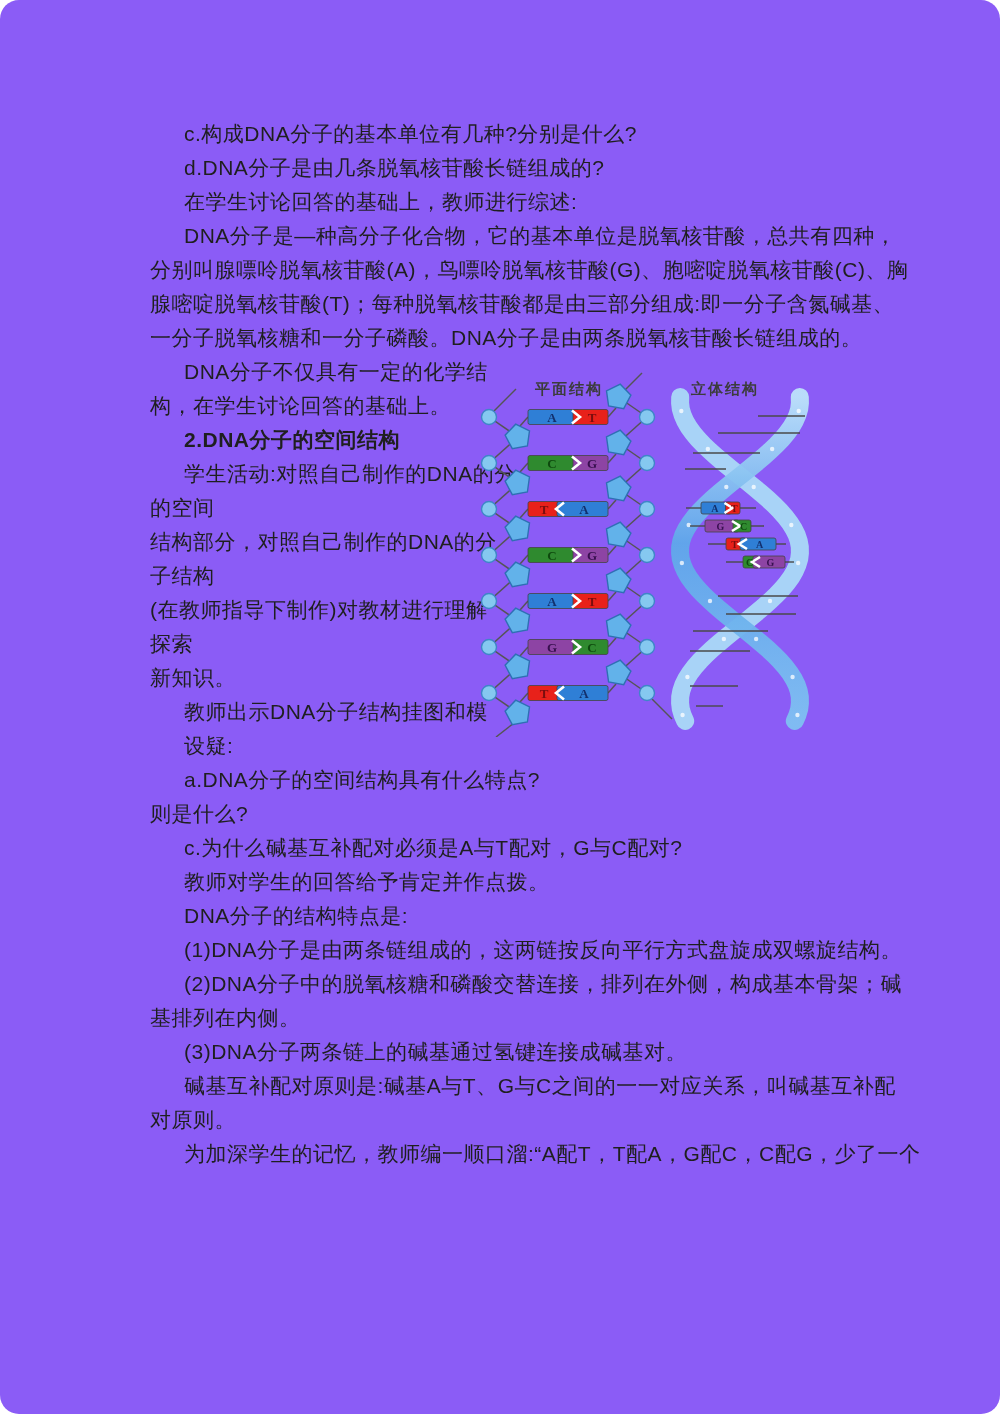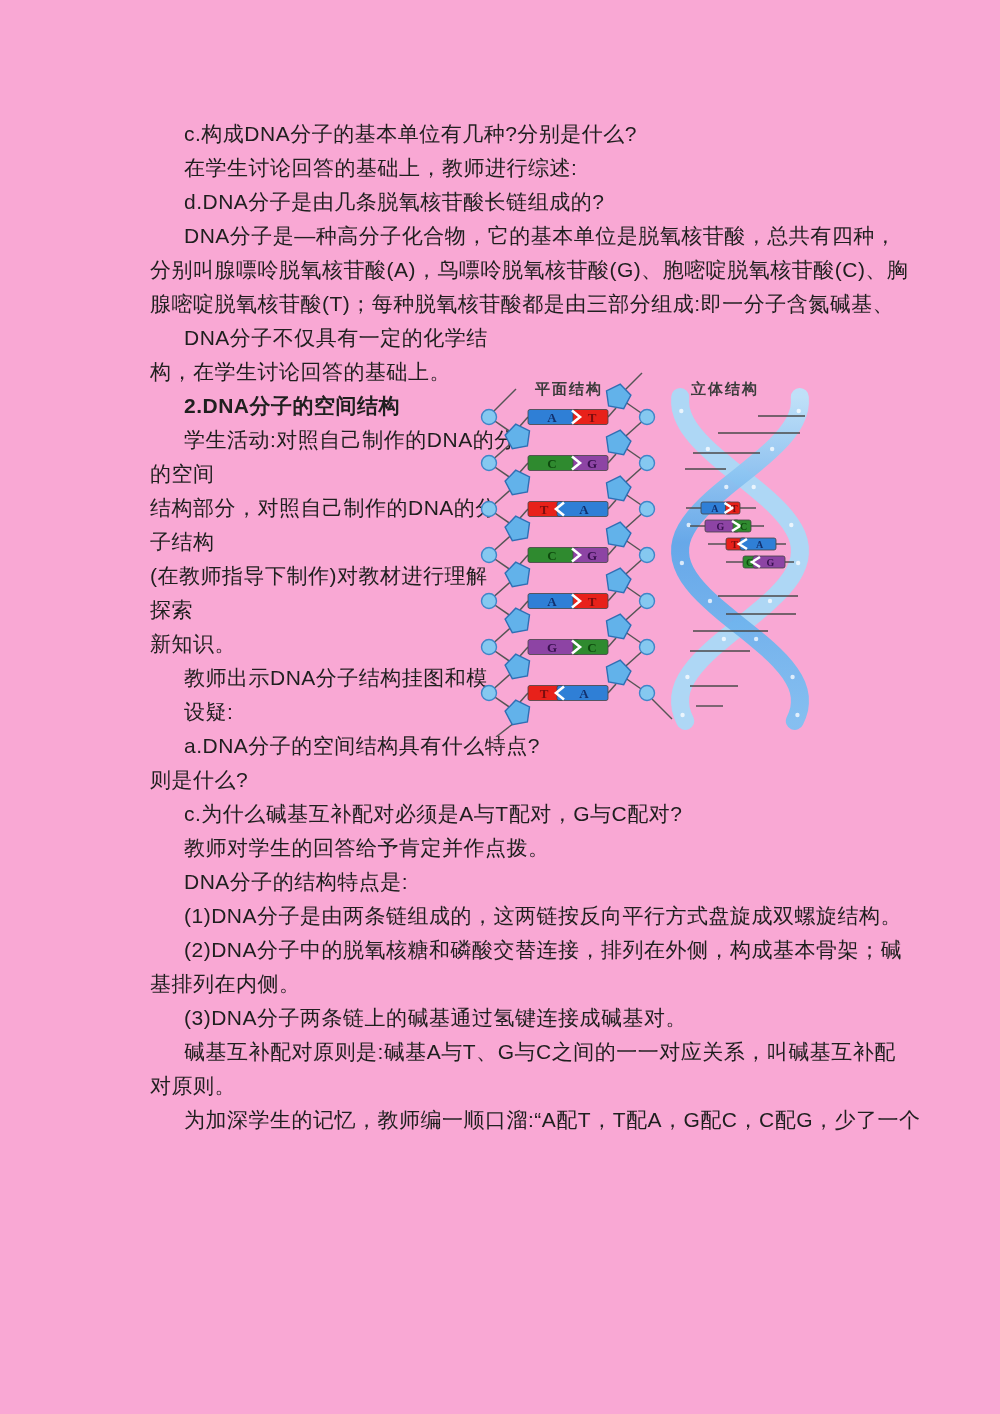--- a/index.html
+++ b/index.html
@@ -1,22 +1,23 @@
 <!DOCTYPE html>
 <html><head>
 <meta charset="utf-8">
 <style>
   html,body{margin:0;padding:0;background:#ffffff;}
   .page{
     position:relative;
     width:1000px;height:1414px;
-    background:#f9a8d4;
+    background:#8b5cf6;
     overflow:hidden;
     font-family:"Liberation Sans",sans-serif;
     color:#1f1f1f;
+    border-radius:19px;
   }
   #doc-text{
     position:absolute;left:150px;top:117px;width:712px;
   }
   .line{
     height:34px;line-height:34px;
     font-size:21px;
     white-space:pre;
     letter-spacing:0.5px;
   }
@@ -31,25 +32,26 @@
     font-size:15px;font-weight:bold;
     letter-spacing:2px;
   }
 </style>
 </head>
 <body>
 
 <div class="page">
   <div id="doc-text">
       <div class="line indent">c.构成DNA分子的基本单位有几种?分别是什么?</div>
+      <div class="line indent">d.DNA分子是由几条脱氧核苷酸长链组成的?</div>
       <div class="line indent">在学生讨论回答的基础上，教师进行综述:</div>
-      <div class="line indent">d.DNA分子是由几条脱氧核苷酸长链组成的?</div>
       <div class="line indent">DNA分子是—种高分子化合物，它的基本单位是脱氧核苷酸，总共有四种，</div>
       <div class="line">分别叫腺嘌呤脱氧核苷酸(A)，鸟嘌呤脱氧核苷酸(G)、胞嘧啶脱氧核苷酸(C)、胸</div>
       <div class="line">腺嘧啶脱氧核苷酸(T)；每种脱氧核苷酸都是由三部分组成:即一分子含氮碱基、</div>
+      <div class="line">一分子脱氧核糖和一分子磷酸。DNA分子是由两条脱氧核苷酸长链组成的。</div>
       <div class="line indent">DNA分子不仅具有一定的化学结</div>
       <div class="line">构，在学生讨论回答的基础上。</div>
       <div class="line indent bold">2.DNA分子的空间结构</div>
       <div class="line indent">学生活动:对照自己制作的DNA的分</div>
       <div class="line">的空间</div>
       <div class="line">结构部分，对照自己制作的DNA的分</div>
       <div class="line">子结构</div>
       <div class="line">(在教师指导下制作)对教材进行理解</div>
       <div class="line">探索</div>
       <div class="line">新知识。</div>

